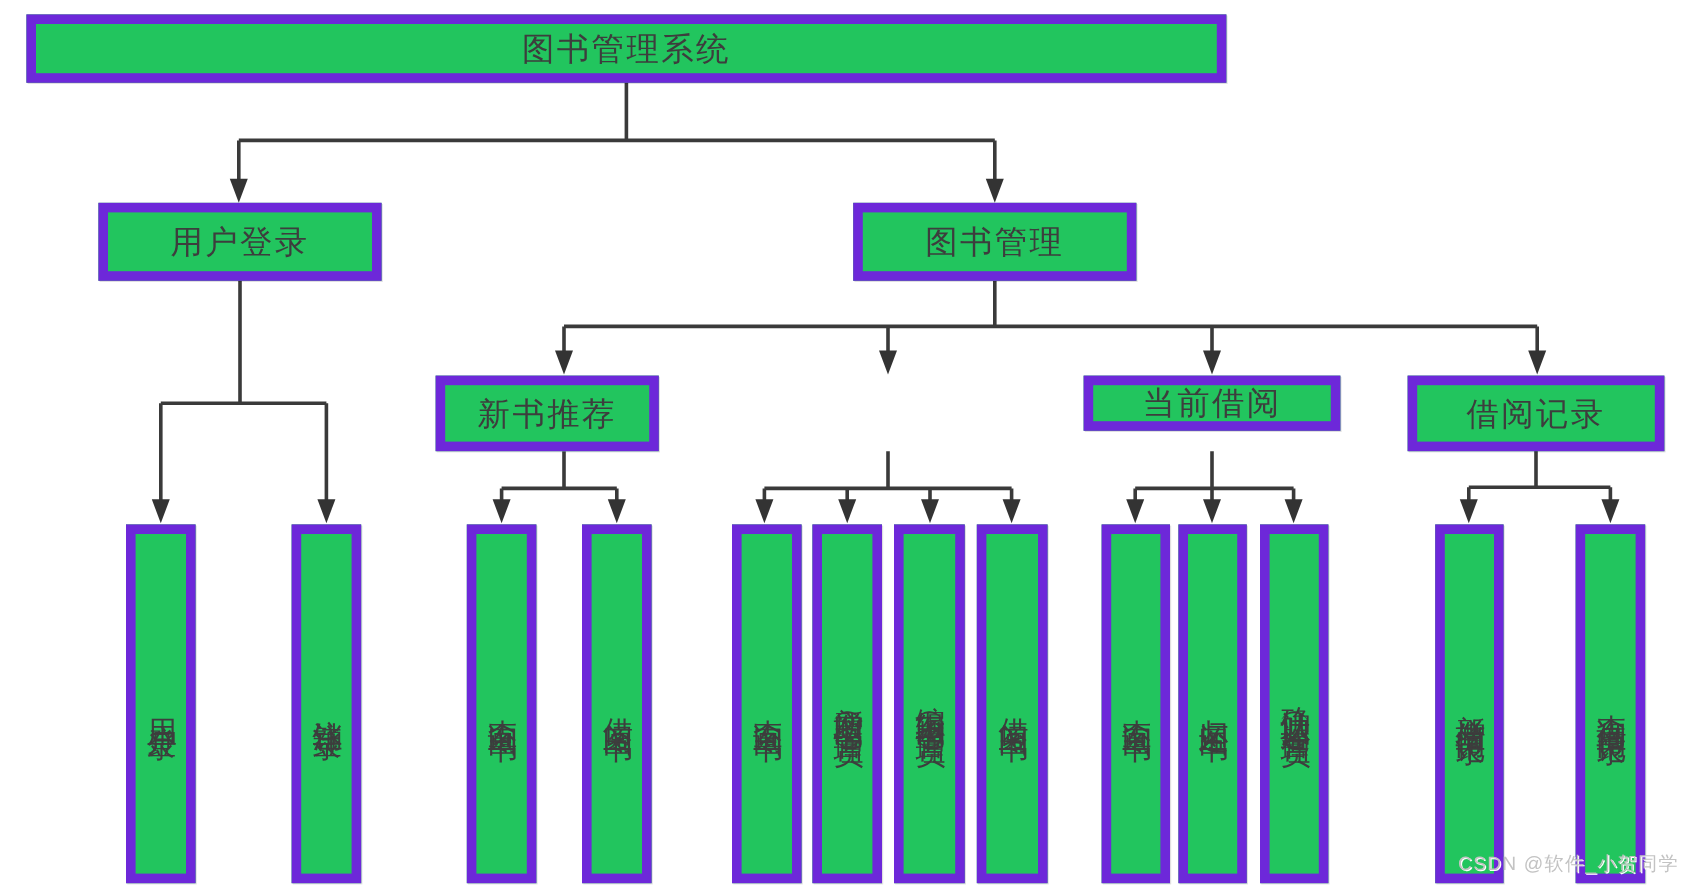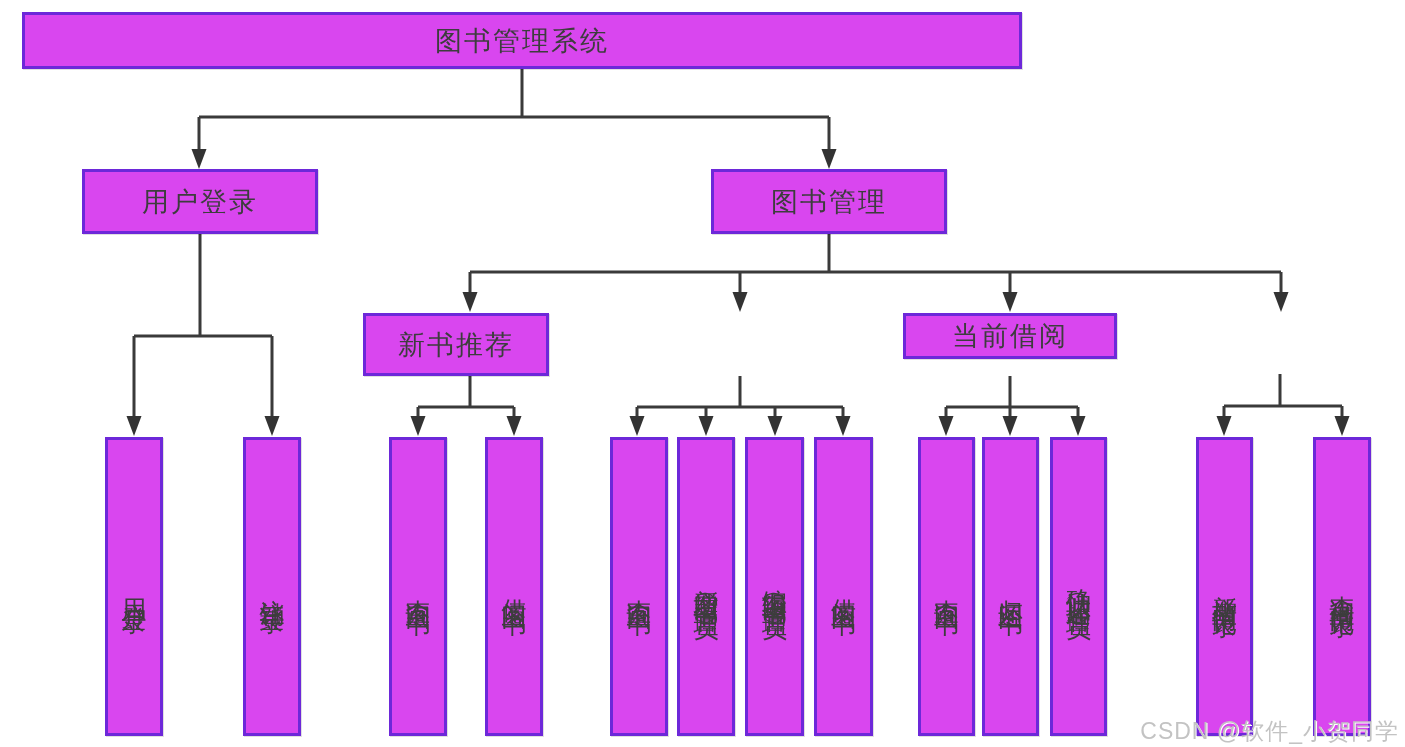--- a/index.html
+++ b/index.html
@@ -26,22 +26,22 @@
     fill: none;
     stroke: #3a3a3a;
     stroke-width: 3;
   }
   .connectors polygon {
     fill: #333333;
     stroke: none;
   }
   .node {
     position: absolute;
-    border: 3px solid #6d28d9;
-    background: #d946ef;
+    border: 8px solid #6d28d9;
+    background: #22c55e;
     color: #3d3d3d;
     display: flex;
     align-items: center;
     justify-content: center;
     box-shadow: 1px 1px 0 rgba(0,0,0,0.12);
   }
   .node.h {
     font-size: 27px;
     letter-spacing: 2px;
     white-space: nowrap;
@@ -49,22 +49,22 @@
   .node.v {
     writing-mode: vertical-rl;
     text-orientation: mixed;
     font-size: 25px;
     letter-spacing: 4px;
     line-height: 1;
   }
   .watermark {
     position: absolute;
     right: 6px;
-    bottom: 0;
-    font-size: 23px;
+    bottom: 16px;
+    font-size: 16px;
     color: #c3c3c3;
     letter-spacing: 1px;
     text-shadow: 1px 1px 0 #ffffff;
     white-space: nowrap;
   }
 </style>
 </head>
 <body>
 
 <div class="canvas">
@@ -105,20 +105,21 @@
     <polygon points="1342,436 1334.5,416 1349.5,416"></polygon>
   </svg>
 
   <div class="node h" style="left:22px; top:12px; width:1000px; height:57px;">图书管理系统</div>
 
   <div class="node h" style="left:82px; top:169px; width:236px; height:65px;">用户登录</div>
   <div class="node h" style="left:711px; top:169px; width:236px; height:65px;">图书管理</div>
 
   <div class="node h" style="left:363px; top:313px; width:186px; height:63px;">新书推荐</div>
   <div class="node h" style="left:903px; top:313px; width:214px; height:46px;">当前借阅</div>
+  <div class="node h" style="left:1173px; top:313px; width:214px; height:63px;">借阅记录</div>
 
   <div class="node v" style="left:105px; top:437px; width:58px; height:299px;">用户登录</div>
   <div class="node v" style="left:243px; top:437px; width:58px; height:299px;">注销登录</div>
 
   <div class="node v" style="left:389px; top:437px; width:58px; height:299px;">查询图书</div>
   <div class="node v" style="left:485px; top:437px; width:58px; height:299px;">借阅图书</div>
 
   <div class="node v" style="left:610px; top:437px; width:58px; height:299px;">查询图书</div>
   <div class="node v" style="left:677px; top:437px; width:58px; height:299px;">新增图书（管理员）</div>
   <div class="node v" style="left:745px; top:437px; width:59px; height:299px;">编辑图书（管理员）</div>

